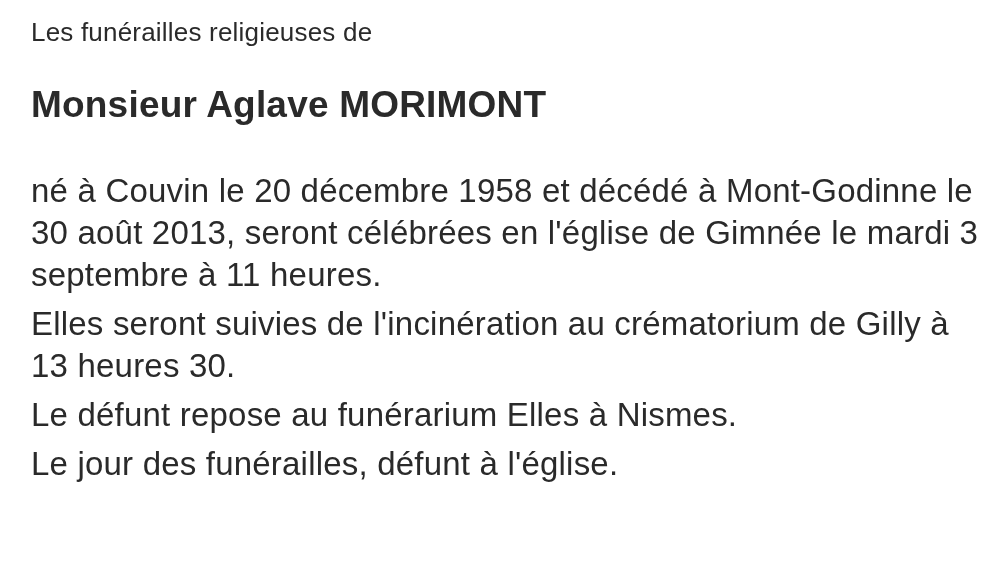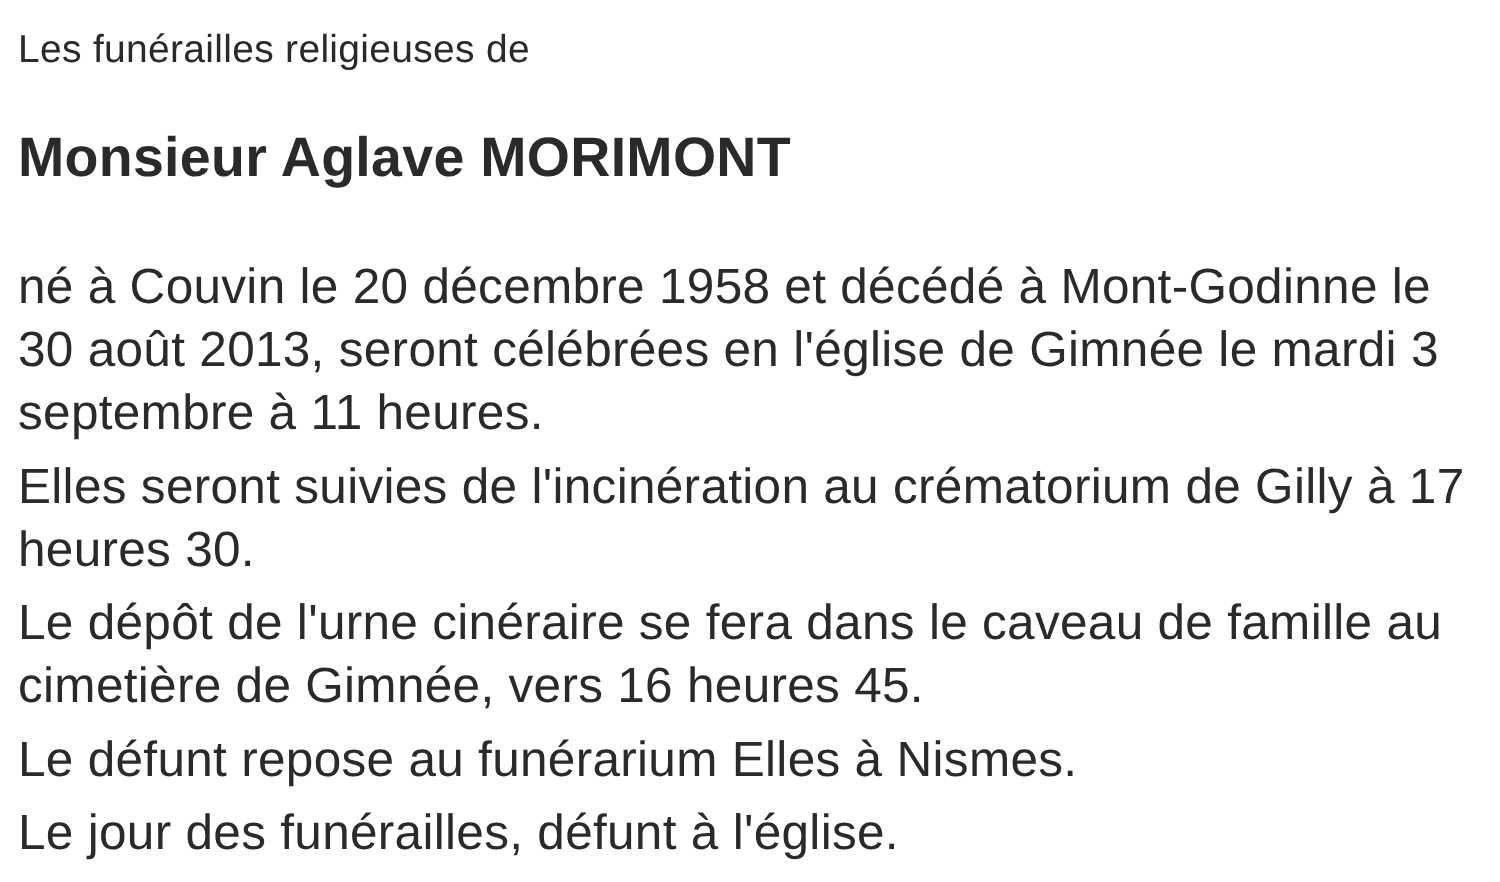--- a/index.html
+++ b/index.html
@@ -11,20 +11,21 @@
   body {
     width: 1000px;
     min-height: 588px;
     box-sizing: border-box;
     font-family: "Liberation Sans", "DejaVu Sans", sans-serif;
     color: #2a2a2a;
     overflow: hidden;
   }
   .notice {
     padding: 10px 14px 0 12px;
+    margin-left: 19px;
   }
   .intro {
     font-size: 26px;
     font-weight: 400;
     line-height: 32px;
     margin: 6px 0 0 0;
     letter-spacing: 0.2px;
   }
   .deceased-title {
     font-size: 37px;
@@ -48,18 +49,17 @@
 </head>
 <body>
 
 <main class="notice">
   <p class="intro">Les funérailles religieuses de</p>
 
   <h1 class="deceased-title">Monsieur Aglave MORIMONT</h1>
 
   <section class="body-copy">
     <p>né à Couvin le 20 décembre 1958 et décédé à Mont-Godinne le 30 août 2013, seront célébrées en l'église de Gimnée le mardi 3 septembre à 11 heures.</p>
-    <p>Elles seront suivies de l'incinération au crématorium de Gilly à 17 heures 30.</p>
-    <p>Le dépôt de l'urne cinéraire se fera dans le caveau de famille au cimetière de Gimnée, vers 16 heures 45.</p>
+    <p>Elles seront suivies de l'incinération au crématorium de Gilly à 13 heures 30.</p>
     <p>Le défunt repose au funérarium Elles à Nismes.</p>
     <p>Le jour des funérailles, défunt à l'église.</p>
   </section>
 </main>
 
 </body></html>

